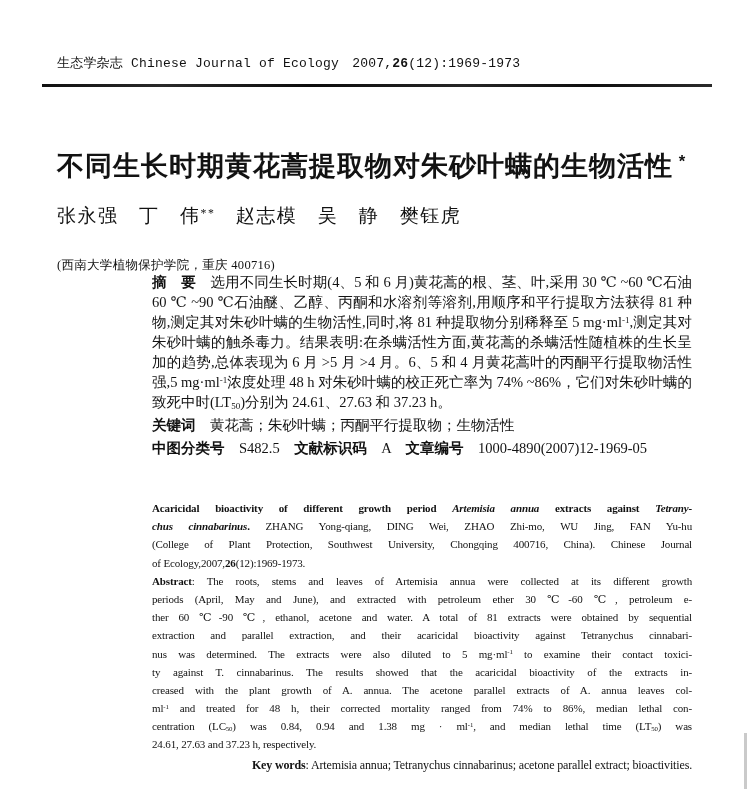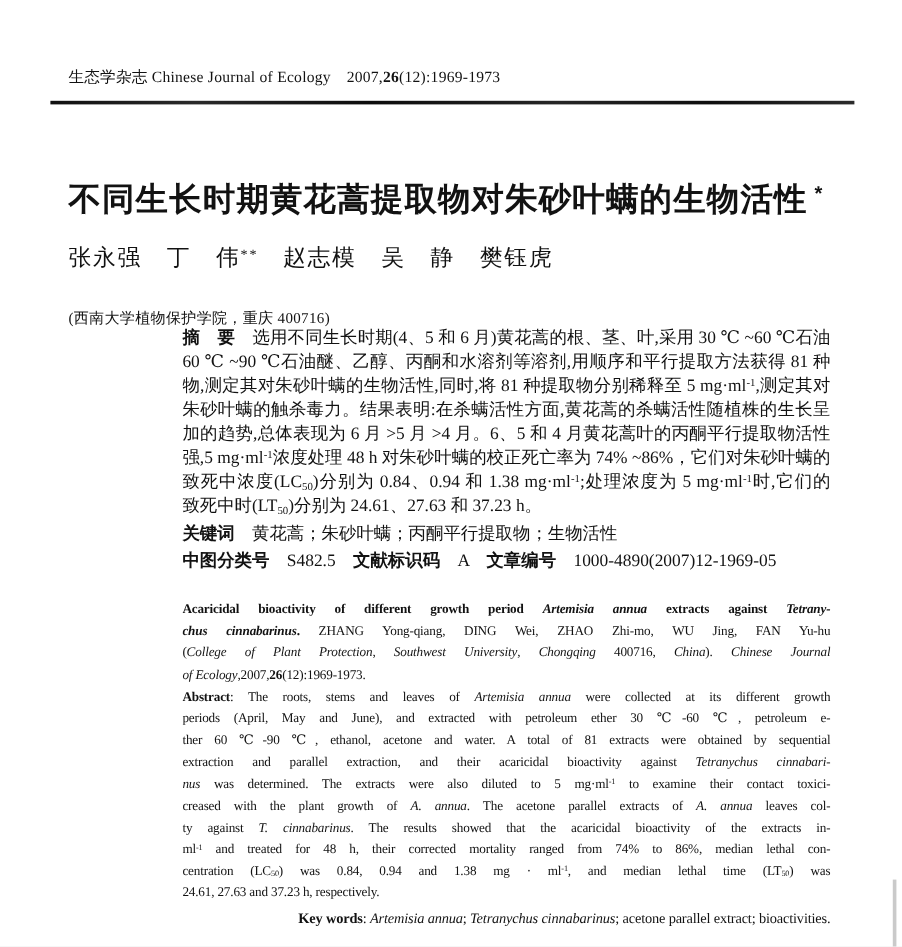--- a/index.html
+++ b/index.html
@@ -8,20 +8,21 @@
     width:752px;height:789px;
     background:#ffffff;
     color:#121212;
     font-family:"Liberation Serif","DejaVu Serif",serif;
     overflow:hidden;
   }
   .journal-header{
     position:absolute;left:57px;top:55px;width:650px;
     font-size:13px;line-height:17px;letter-spacing:.2px;
     white-space:nowrap;
+    font-family:Liberation Mono, monospace;
   }
   .header-rule{
     position:absolute;left:42px;top:84px;width:670px;height:3px;
     background:linear-gradient(90deg,#101010 0%,#2a2a2a 18%,#0c0c0c 40%,#262626 63%,#0e0e0e 82%,#2b2b2b 100%);
   }
   .paper-title{
     position:absolute;left:57px;top:133px;width:660px;
     font-family:"Liberation Sans","DejaVu Sans",sans-serif;
     font-weight:700;font-size:27px;line-height:34px;letter-spacing:1px;
     white-space:nowrap;
@@ -47,21 +48,21 @@
   }
   .en-abstract .line{height:18.2px;line-height:18.2px;overflow:hidden;}
   .en-keywords{
     position:absolute;left:152px;top:756px;width:540px;
     font-size:12px;letter-spacing:-0.15px;
   }
   .en-keywords .line{height:18.2px;line-height:18.2px;overflow:hidden;text-align:right;}
   .line{text-align:left;}
   .line.just{text-align:justify;text-align-last:justify;}
   .seg-b{font-weight:700;}
-  .seg-i{font-style:italic;}
+  .seg-i{}
   .seg-bi{font-weight:700;font-style:italic;}
   .seg-hb{font-weight:700;font-family:"Liberation Sans","DejaVu Sans",sans-serif;}
   .seg-sup{font-size:.62em;line-height:0;position:relative;top:-.45em;}
   .seg-sub{font-size:.62em;line-height:0;position:relative;top:.18em;}
   .scan-artifact{
     position:absolute;right:5px;bottom:0;width:3px;height:56px;
     background:#bdbdbd;opacity:.8;
   }
 </style>
 </head>
@@ -73,37 +74,36 @@
   <div class="paper-title"><span>不同生长时期黄花蒿提取物对朱砂叶螨的生物活性</span><span class="seg-sup"> *</span></div>
   <div class="authors-line"><span>张永强　丁　伟</span><span class="seg-sup">**</span><span>　赵志模　吴　静　樊钰虎</span></div>
   <div class="affiliation-line">(西南大学植物保护学院，重庆 400716)</div>
   <div class="cn-abstract">
       <div class="line just"><span class="seg-hb">摘　要</span><span>　选用不同生长时期(4、5 和 6 月)黄花蒿的根、茎、叶,采用 30 ℃ ~60 ℃石油醚、</span></div>
       <div class="line just"><span>60 ℃ ~90 ℃石油醚、乙醇、丙酮和水溶剂等溶剂,用顺序和平行提取方法获得 81 种提取</span></div>
       <div class="line just"><span>物,测定其对朱砂叶螨的生物活性,同时,将 81 种提取物分别稀释至 5 mg·ml</span><span class="seg-sup">-1</span><span>,测定其对</span></div>
       <div class="line just"><span>朱砂叶螨的触杀毒力。结果表明:在杀螨活性方面,黄花蒿的杀螨活性随植株的生长呈增</span></div>
       <div class="line just"><span>加的趋势,总体表现为 6 月 &gt;5 月 &gt;4 月。6、5 和 4 月黄花蒿叶的丙酮平行提取物活性最</span></div>
       <div class="line just"><span>强,5 mg·ml</span><span class="seg-sup">-1</span><span>浓度处理 48 h 对朱砂叶螨的校正死亡率为 74% ~86%，它们对朱砂叶螨的</span></div>
-      <div class="line just"><span>致死中浓度(LC</span><span class="seg-sub">50</span><span>)分别为 0.84、0.94 和 1.38 mg·ml</span><span class="seg-sup">-1</span><span>;处理浓度为 5 mg·ml</span><span class="seg-sup">-1</span><span>时,它们的</span></div>
       <div class="line"><span>致死中时(LT</span><span class="seg-sub">50</span><span>)分别为 24.61、27.63 和 37.23 h。</span></div>
       <div class="line" style="margin-top: 3px;"><span class="seg-hb">关键词</span><span>　黄花蒿；朱砂叶螨；丙酮平行提取物；生物活性</span></div>
       <div class="line" style="margin-top: 3px;"><span class="seg-hb">中图分类号</span><span>　S482.5　</span><span class="seg-hb">文献标识码</span><span>　A　</span><span class="seg-hb">文章编号</span><span>　1000-4890(2007)12-1969-05</span></div>
     </div>
   <div class="en-abstract">
       <div class="line just"><span class="seg-b">Acaricidal bioactivity of different growth period </span><span class="seg-bi">Artemisia annua</span><span class="seg-b"> extracts against </span><span class="seg-bi">Tetrany-</span></div>
       <div class="line just"><span class="seg-bi">chus cinnabarinus</span><span class="seg-b">.</span><span> ZHANG Yong-qiang, DING Wei, ZHAO Zhi-mo, WU Jing, FAN Yu-hu</span></div>
       <div class="line just"><span>(</span><span class="seg-i">College of Plant Protection</span><span>, </span><span class="seg-i">Southwest University</span><span>, </span><span class="seg-i">Chongqing</span><span> 400716, </span><span class="seg-i">China</span><span>). </span><span class="seg-i">Chinese Journal</span></div>
       <div class="line"><span class="seg-i">of Ecology</span><span>,2007,</span><span class="seg-b">26</span><span>(12):1969-1973.</span></div>
       <div class="line just"><span class="seg-b">Abstract</span><span>: The roots, stems and leaves of </span><span class="seg-i">Artemisia annua</span><span> were collected at its different growth</span></div>
       <div class="line just"><span>periods (April, May and June), and extracted with petroleum ether 30 ℃-60 ℃, petroleum e-</span></div>
       <div class="line just"><span>ther 60 ℃-90 ℃, ethanol, acetone and water. A total of 81 extracts were obtained by sequential</span></div>
       <div class="line just"><span>extraction and parallel extraction, and their acaricidal bioactivity against </span><span class="seg-i">Tetranychus cinnabari-</span></div>
       <div class="line just"><span class="seg-i">nus</span><span> was determined. The extracts were also diluted to 5 mg·ml</span><span class="seg-sup">-1</span><span> to examine their contact toxici-</span></div>
+      <div class="line just"><span>ty against </span><span class="seg-i">T. cinnabarinus</span><span>. The results showed that the acaricidal bioactivity of the extracts in-</span></div>
       <div class="line just"><span>creased with the plant growth of </span><span class="seg-i">A. annua</span><span>. The acetone parallel extracts of </span><span class="seg-i">A. annua</span><span> leaves col-</span></div>
-      <div class="line just"><span>ty against </span><span class="seg-i">T. cinnabarinus</span><span>. The results showed that the acaricidal bioactivity of the extracts in-</span></div>
       <div class="line just"><span>ml</span><span class="seg-sup">-1</span><span> and treated for 48 h, their corrected mortality ranged from 74% to 86%, median lethal con-</span></div>
       <div class="line just"><span>centration (LC</span><span class="seg-sub">50</span><span>) was 0.84, 0.94 and 1.38 mg · ml</span><span class="seg-sup">-1</span><span>, and median lethal time (LT</span><span class="seg-sub">50</span><span>) was</span></div>
       <div class="line"><span>24.61, 27.63 and 37.23 h, respectively.</span></div>
     </div>
   <div class="en-keywords">
       <div class="line"><span class="seg-b">Key words</span><span>: </span><span class="seg-i">Artemisia annua</span><span>; </span><span class="seg-i">Tetranychus cinnabarinus</span><span>; acetone parallel extract; bioactivities.</span></div>
     </div>
   <div class="scan-artifact"></div>
 </div>
 

